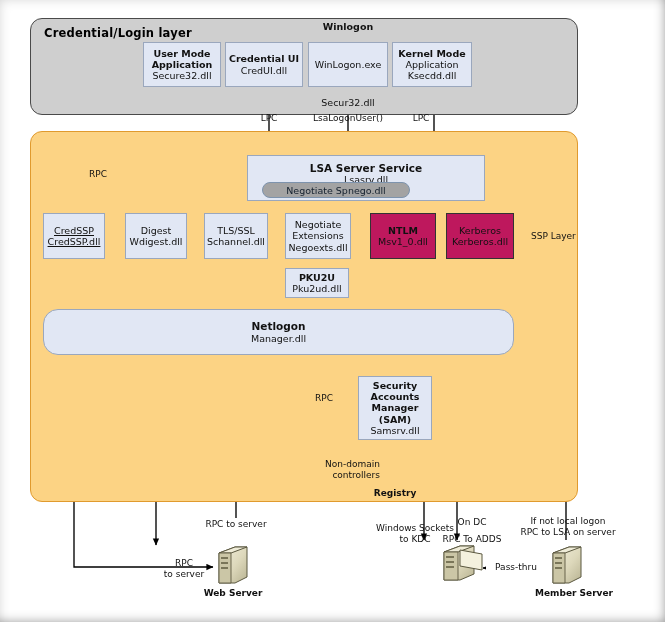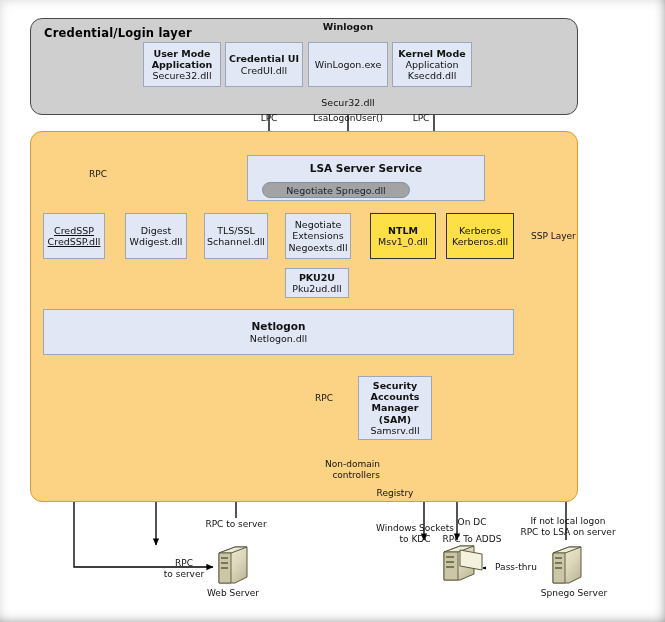--- a/index.html
+++ b/index.html
@@ -40,37 +40,37 @@
   
   .box{
     position:absolute;box-sizing:border-box;
     background:#e1e7f4;border:1px solid #9aa7bd;
     display:flex;flex-direction:column;align-items:center;justify-content:center;
     text-align:center;line-height:1.18;color:#111;
   }
   .box .l1{font-size:9.5px;font-weight:bold;white-space:nowrap;}
   .box .l2,.box .l3{font-size:9.5px;font-weight:normal;white-space:nowrap;}
   .box.plain .l1{font-weight:normal;}
-  .box.dark{background:#fde047;border:1.2px solid #333;}
+  .box.dark{background:#be185d;border:1.2px solid #333;}
   .box.wide .l1{font-size:10px;}
 
   
   .pill{
     position:absolute;box-sizing:border-box;
     background:#a3a3a3;border:1px solid #7d93ad;border-radius:11px;
     display:flex;align-items:center;justify-content:center;
     font-size:9.5px;color:#14202e;white-space:nowrap;
   }
 
   
   .lbl{
     position:absolute;font-size:9px;color:#111;white-space:nowrap;
     line-height:1.2;text-align:center;
   }
-  .lbl.b{font-weight:normal;}
+  .lbl.b{font-weight:bold;}
   .lbl.r{text-align:right;}
   .lbl.sspl{font-size:9px;}
 </style>
 </head>
 <body>
 
 <div id="page">
 
   <svg id="canvas" viewBox="0 0 665 622" xmlns="http://www.w3.org/2000/svg">
     <defs>
@@ -215,21 +215,21 @@
   </div>
 
   <div class="lbl" style="left:246px;top:113px;width:46px;">LPC</div>
   <div class="lbl" style="left:300px;top:113px;width:96px;">LsaLogonUser()</div>
   <div class="lbl" style="left:398px;top:113px;width:46px;">LPC</div>
 
   <div class="panel panel-lsa"></div>
 
   <div class="lbl" style="left:80px;top:169px;width:36px;">RPC</div>
 
-  <div class="box wide" style="left:247px;top:155px;width:238px;height:46px;justify-content:space-between;padding-top:6px;">
+  <div class="box wide" style="left:247px;top:155px;width:238px;height:46px;justify-content:flex-start;padding-top:6px;">
     <span class="l1" style="font-size:10.5px;">LSA Server Service</span>
     <span class="l2">Lsasrv.dll</span>
   </div>
 
   <div class="pill" style="left:262px;top:182px;width:148px;height:16px;">Negotiate Spnego.dll</div>
 
   <div class="box plain" style="left:43px;top:213px;width:62px;height:46px;text-decoration:underline;">
     <span class="l1">CredSSP</span>
     <span class="l2">CredSSP.dll</span>
   </div>
@@ -260,23 +260,23 @@
     <span class="l2">Kerberos.dll</span>
   </div>
 
   <div class="lbl sspl" style="left:531px;top:231px;width:60px;text-align:left;">SSP Layer</div>
 
   <div class="box" style="left:285px;top:268px;width:64px;height:30px;">
     <span class="l1">PKU2U</span>
     <span class="l2">Pku2ud.dll</span>
   </div>
 
-  <div class="box wide" style="left:43px;top:309px;width:471px;height:46px;">
+  <div class="box wide" style="left:43px;top:309px;width:471px;height:46px;border-radius:15px;">
     <span class="l1" style="font-size:10.5px;">Netlogon</span>
-    <span class="l2">Netlogon.dll</span>
+    <span class="l2">Manager.dll</span>
   </div>
 
   <div class="lbl" style="left:306px;top:393px;width:36px;">RPC</div>
 
   <div class="box" style="left:358px;top:376px;width:74px;height:64px;">
     <span class="l1">Security</span>
     <span class="l1">Accounts</span>
     <span class="l1">Manager</span>
     <span class="l1">(SAM)</span>
     <span class="l2">Samsrv.dll</span>
@@ -297,15 +297,15 @@
   <div class="lbl" style="left:368px;top:534px;width:94px;">to KDC</div>
 
   <div class="lbl" style="left:424px;top:506px;width:96px;margin-top:28px;">RPC To ADDS</div>
   <div class="lbl" style="left:424px;top:517px;width:96px;">On DC</div>
 
   <div class="lbl" style="left:505px;top:516px;width:126px;">If not local logon</div>
   <div class="lbl" style="left:497px;top:527px;width:142px;">RPC to LSA  on server</div>
 
   <div class="lbl" style="left:486px;top:562px;width:60px;background:#fff;">Pass-thru</div>
 
-  <div class="lbl b" style="left:528px;top:588px;width:92px;">Spnego Server</div>
+  <div class="lbl b" style="left:528px;top:588px;width:92px;">Member Server</div>
 
 </div>
 
 </body></html>

